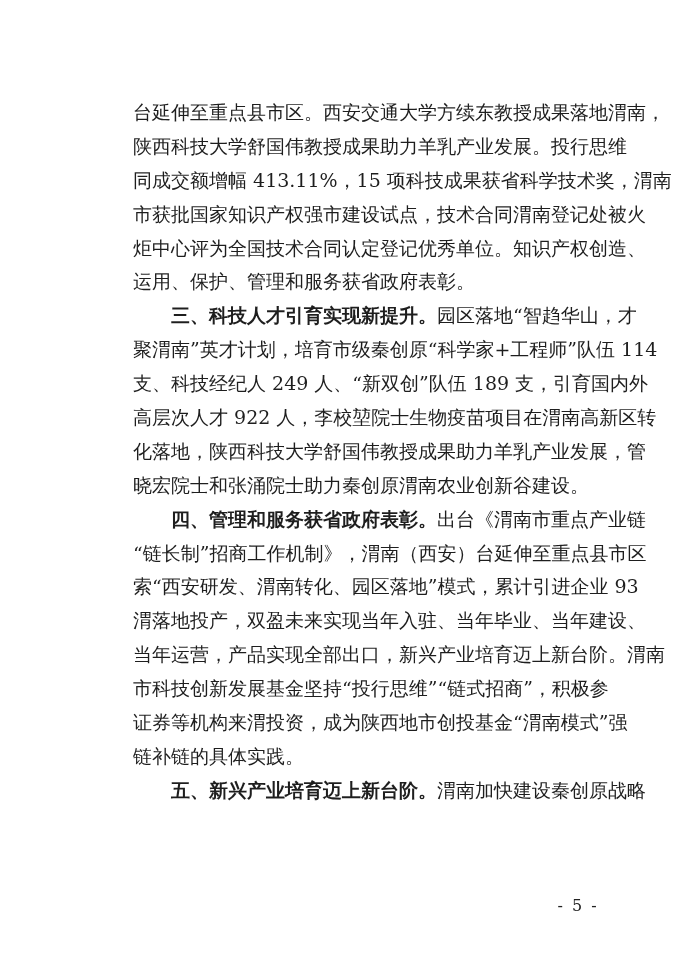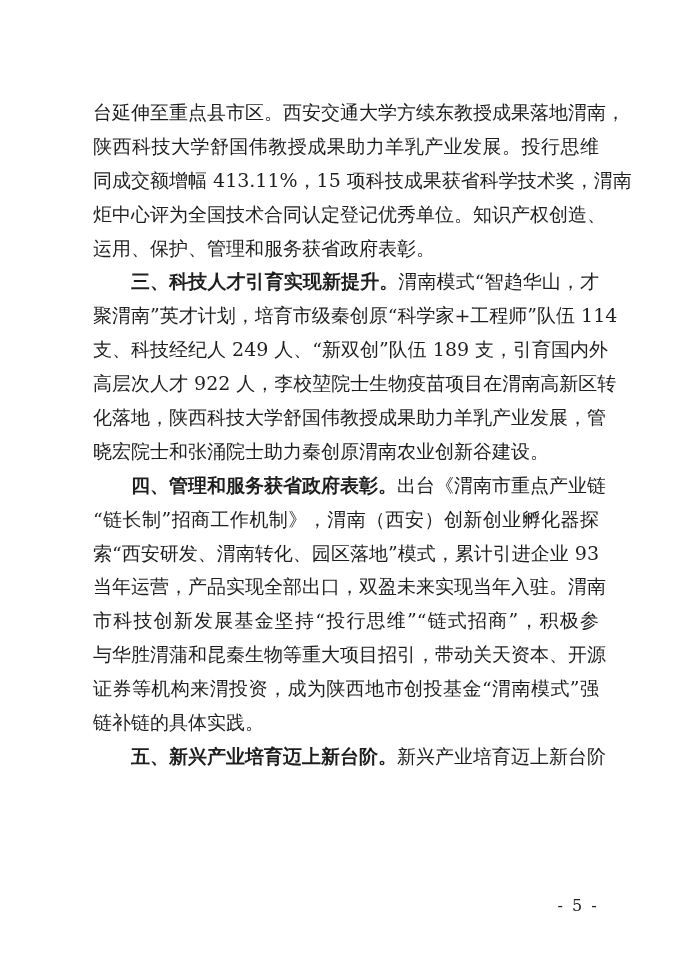--- a/index.html
+++ b/index.html
@@ -30,20 +30,21 @@
       width: 506px;
     }
     .line {
       height: 33.9px;
       line-height: 33.9px;
       font-size: 19px;
       white-space: nowrap;
       text-align: justify;
       text-align-last: justify;
       overflow: visible;
+      margin-left: 40px;
     }
     .line.last {
       text-align-last: left;
     }
     .line.indent {
       padding-left: 38px;
     }
     .heading {
       font-family: Liberation Mono, monospace;
       font-weight: bold;
@@ -62,42 +63,43 @@
   </style>
 </head>
 <body>
 
 <div class="page">
   <div class="body-text">
 
     <div class="line">台延伸至重点县市区。西安交通大学方续东教授成果落地渭南，</div>
     <div class="line">陕西科技大学舒国伟教授成果助力羊乳产业发展。投行思维</div>
     <div class="line">同成交额增幅 413.11%，15 项科技成果获省科学技术奖，渭南</div>
+    <div class="line">市获批国家知识产权强市建设试点，技术合同渭南登记处被火</div>
     <div class="line">炬中心评为全国技术合同认定登记优秀单位。知识产权创造、</div>
     <div class="line last">运用、保护、管理和服务获省政府表彰。</div>
 
     <div class="line indent">
-      <span class="heading">三、科技人才引育实现新提升。</span><span>渭南模式“智趋华山，才</span>
+      <span class="heading">三、科技人才引育实现新提升。</span><span>园区落地“智趋华山，才</span>
     </div>
     <div class="line">聚渭南”英才计划，培育市级秦创原“科学家+工程师”队伍 114</div>
     <div class="line">支、科技经纪人 249 人、“新双创”队伍 189 支，引育国内外</div>
     <div class="line">高层次人才 922 人，李校堃院士生物疫苗项目在渭南高新区转</div>
     <div class="line">化落地，陕西科技大学舒国伟教授成果助力羊乳产业发展，管</div>
     <div class="line last">晓宏院士和张涌院士助力秦创原渭南农业创新谷建设。</div>
 
     <div class="line indent">
       <span class="heading">四、管理和服务获省政府表彰。</span><span>出台《渭南市重点产业链</span>
     </div>
-    <div class="line">“链长制”招商工作机制》，渭南（西安）创新创业孵化器探</div>
+    <div class="line">“链长制”招商工作机制》，渭南（西安）台延伸至重点县市区</div>
     <div class="line">索“西安研发、渭南转化、园区落地”模式，累计引进企业 93</div>
-    <div class="line">当年运营，产品实现全部出口，双盈未来实现当年入驻。渭南</div>
+    <div class="line">渭落地投产，双盈未来实现当年入驻、当年毕业、当年建设、</div>
+    <div class="line">当年运营，产品实现全部出口，新兴产业培育迈上新台阶。渭南</div>
     <div class="line">市科技创新发展基金坚持“投行思维”“链式招商”，积极参</div>
-    <div class="line">与华胜渭蒲和昆秦生物等重大项目招引，带动关天资本、开源</div>
     <div class="line">证券等机构来渭投资，成为陕西地市创投基金“渭南模式”强</div>
     <div class="line last">链补链的具体实践。</div>
 
     <div class="line indent">
-      <span class="heading">五、新兴产业培育迈上新台阶。</span><span>新兴产业培育迈上新台阶</span>
+      <span class="heading">五、新兴产业培育迈上新台阶。</span><span>渭南加快建设秦创原战略</span>
     </div>
   </div>
 
   <div class="page-number">- 5 -</div>
 </div>
 
 </body></html>

